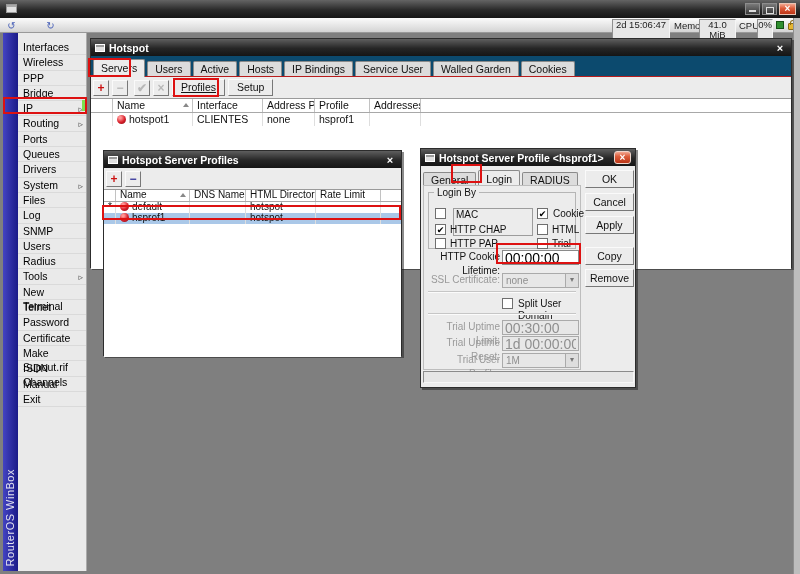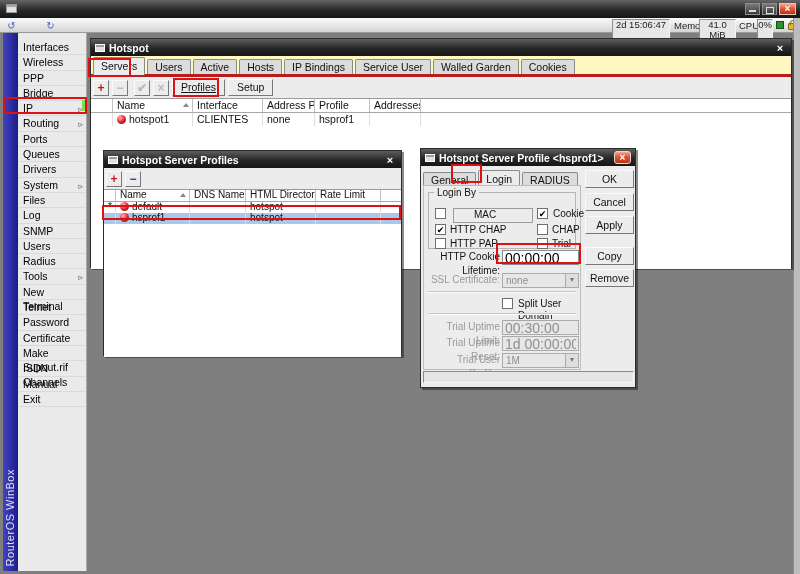--- a/index.html
+++ b/index.html
@@ -42,21 +42,21 @@
     border-bottom:1px solid #dadada; color:#000; }
   .mi .arr { position:absolute; right:3px; top:1px; font-size:9px; color:#555; }
 
   
   .win { position:absolute; background:#ececec; border:1px solid #2c2c2c; box-shadow:2px 2px 0 rgba(25,25,25,.5); }
   .wtitle { height:17px; background:linear-gradient(#5e5e5e,#262626 55%,#151515);
     display:flex; align-items:center; gap:4px; padding:0 4px; color:#fff; font-weight:bold; font-size:10.5px; }
   .wicon { width:10px; height:8px; background:#e0e0e0; border:1px solid #fff; box-shadow:inset 0 2px 0 #9a9a9a; flex:none; }
   .wclose { margin-left:auto; width:14px; text-align:center; font-weight:bold; font-size:11px; color:#fff; }
   .tabs { height:21px; display:flex; gap:2px; align-items:flex-end; padding:2px 2px 0 2px;
-    background:#fef9c3; border-bottom:3px solid #b91c1c; }
+    background:#0c4a6e; border-bottom:1px solid #b91c1c; }
   .tab { height:15px; line-height:14px; padding:0 7px; background:#dcdcdc;
     border:1px solid #8a8a8a; border-bottom:none; border-radius:2px 2px 0 0; }
   .tab.active { height:18px; line-height:17px; background:#ececec; margin-bottom:-1px; }
   .wtoolbar { height:21px; display:flex; align-items:center; gap:3px; padding:0 2px; background:#ececec; }
   .tbtn { width:16px; height:16px; flex:none; text-align:center; line-height:14px; font-size:12px; font-weight:bold;
     background:#ececec; border:1px solid; border-color:#fafafa #787878 #787878 #fafafa; }
   .tbtn.plus { color:#cc1111; } .tbtn.minus { color:#333399; } .tbtn.dis { color:#b8b8b8; }
   .pushbtn { height:17px; line-height:15px; padding:0 8px; background:#ececec;
     border:1px solid; border-color:#fafafa #787878 #787878 #fafafa; }
 
@@ -90,21 +90,21 @@
   #dlg .tabs { background:#ececec; border-bottom:none; }
   .dpanel { position:absolute; left:2px; top:36px; width:158px; height:185px;
     border:1px solid #bdbdbd; background:#ececec; }
   .dlgbtn { position:absolute; left:164px; width:49px; height:18px; line-height:16px; text-align:center;
     background:#ececec; border:1px solid; border-color:#fafafa #787878 #787878 #fafafa; }
   .group { position:absolute; left:4px; top:6px; width:148px; height:57px; border:1px solid #b5b5b5; }
   .glegend { position:absolute; left:5px; top:-6px; background:#ececec; padding:0 3px; font-size:10px; }
   .cb { position:absolute; width:11px; height:11px; background:#fff; border:1px solid #6f6f6f;
     font-size:9px; line-height:10px; text-align:center; color:#000; }
   .cblabel { position:absolute; font-size:10px; line-height:12px; }
-  .macbox { position:absolute; left:24px; top:15px; width:80px; height:15px; border:1px solid #9c9c9c; padding-left:20px; line-height:11px; font-size:10px; }
+  .macbox { position:absolute; left:24px; top:15px; width:80px; height:28px; border:1px solid #9c9c9c; padding-left:2px; line-height:11px; font-size:10px; }
   .frow-label { position:absolute; width:76px; text-align:right; font-size:10px; line-height:14px; }
   .frow-label.dis { color:#9a9a9a; }
   .finput { position:absolute; left:78px; width:77px; height:15px; background:#fff; border:1px solid #8a8a8a;
     font-family:"Liberation Sans",sans-serif; font-size:14px; padding:0 2px; color:#000; }
   .finput.dis { background:#e7e7e7; border-color:#aaa; color:#8f8f8f; }
   .fdrop { position:absolute; left:78px; width:77px; height:15px; background:#e7e7e7; border:1px solid #aaa;
     color:#8f8f8f; font-size:10px; line-height:13px; padding-left:3px; }
   .fdrop .dd { position:absolute; right:0; top:0; width:13px; height:13px; background:#dedede; border-left:1px solid #aaa;
     color:#777; text-align:center; line-height:12px; font-size:8px; }
   .sep { position:absolute; left:4px; width:148px; height:2px; border-top:1px solid #c6c6c6; border-bottom:1px solid #fbfbfb; }
@@ -272,21 +272,21 @@
     <div class="dpanel">
       <div class="group">
         <span class="glegend">Login By</span>
         <span class="cb" style="left:6px; top:15px;"><span></span></span>
         <span class="macbox">MAC</span>
         <span class="cb" style="left:108px; top:15px;"><span>✔</span></span>
         <span class="cblabel" style="left:124px; top:15px;">Cookie</span>
         <span class="cb" style="left:6px; top:31px;"><span>✔</span></span>
         <span class="cblabel" style="left:21px; top:31px;">HTTP CHAP</span>
         <span class="cb" style="left:108px; top:31px;"><span></span></span>
-        <span class="cblabel" style="left:123px; top:31px;">CHAP</span>
+        <span class="cblabel" style="left:123px; top:31px;">HTML</span>
         <span class="cb" style="left:6px; top:45px;"><span></span></span>
         <span class="cblabel" style="left:21px; top:45px;">HTTP PAP</span>
         <span class="cb" style="left:108px; top:45px;"><span></span></span>
         <span class="cblabel" style="left:123px; top:45px;">Trial</span>
       </div>
 
       <span class="frow-label" style="left:0; top:64px;">HTTP Cookie Lifetime:</span>
       <input class="finput" style="top: 64px;" value="00:00:00">
 
       <span class="frow-label dis" style="left:0; top:87px;">SSL Certificate:</span>

